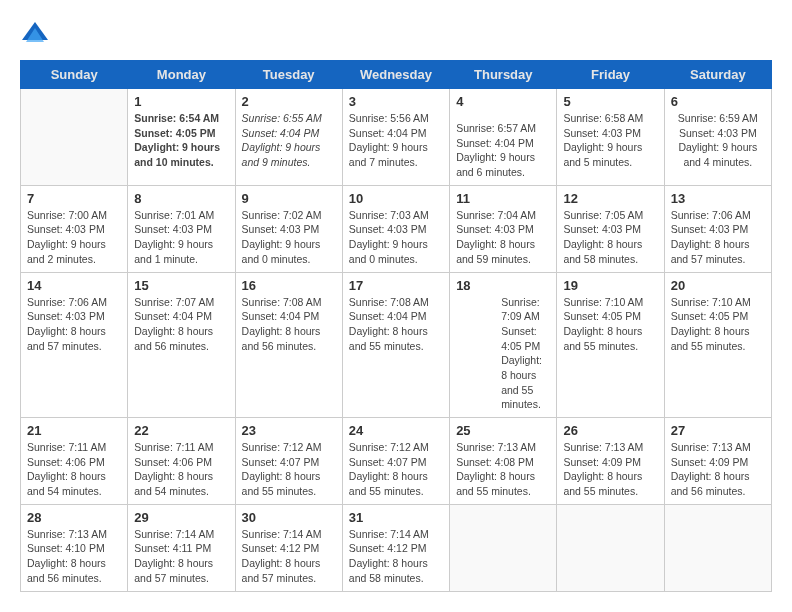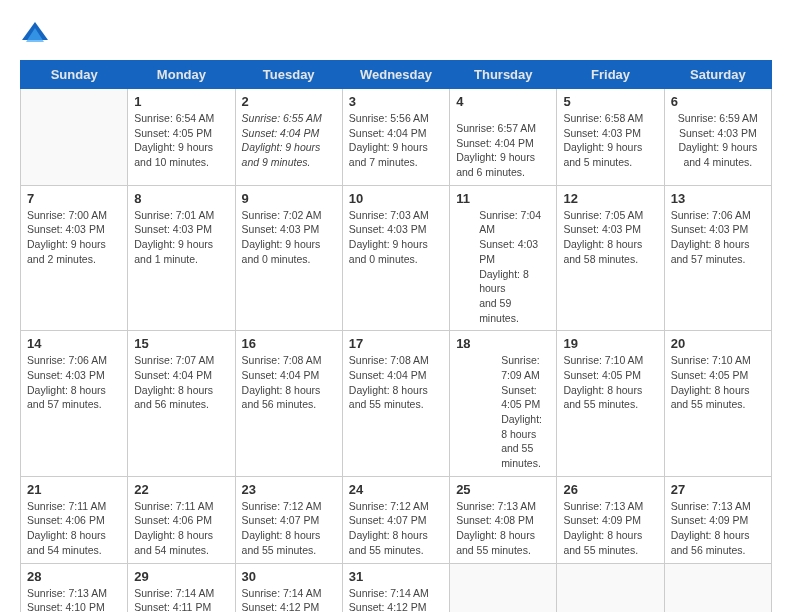--- a/index.html
+++ b/index.html
@@ -114,21 +114,21 @@
         <th>Thursday</th>
         <th>Friday</th>
         <th>Saturday</th>
       </tr>
   </thead>
   <tbody id="calendar-body">
   <tr>
         <td class="empty-cell"></td>
         <td>
           <span class="day-number">1</span>
-          <div class="day-info" style="white-space: pre-line;">Sunrise: 6:54 AM
+          <div class="day-info" style="white-space: pre-line; font-weight: bold;">Sunrise: 6:54 AM
 Sunset: 4:05 PM
 Daylight: 9 hours
 and 10 minutes.</div>
         </td>
         <td>
           <span class="day-number">2</span>
           <div class="day-info" style="white-space: pre-line; font-style: italic;">Sunrise: 6:55 AM
 Sunset: 4:04 PM
 Daylight: 9 hours
 and 9 minutes.</div>
@@ -186,21 +186,21 @@
         </td>
         <td>
           <span class="day-number">10</span>
           <div class="day-info" style="white-space: pre-line;">Sunrise: 7:03 AM
 Sunset: 4:03 PM
 Daylight: 9 hours
 and 0 minutes.</div>
         </td>
         <td>
           <span class="day-number">11</span>
-          <div class="day-info" style="white-space: pre-line; margin-left: 23px;">Sunrise: 7:04 AM
+          <div class="day-info" style="white-space: pre-line;">Sunrise: 7:04 AM
 Sunset: 4:03 PM
 Daylight: 8 hours
 and 59 minutes.</div>
         </td>
         <td>
           <span class="day-number">12</span>
           <div class="day-info" style="white-space: pre-line;">Sunrise: 7:05 AM
 Sunset: 4:03 PM
 Daylight: 8 hours
 and 58 minutes.</div>

